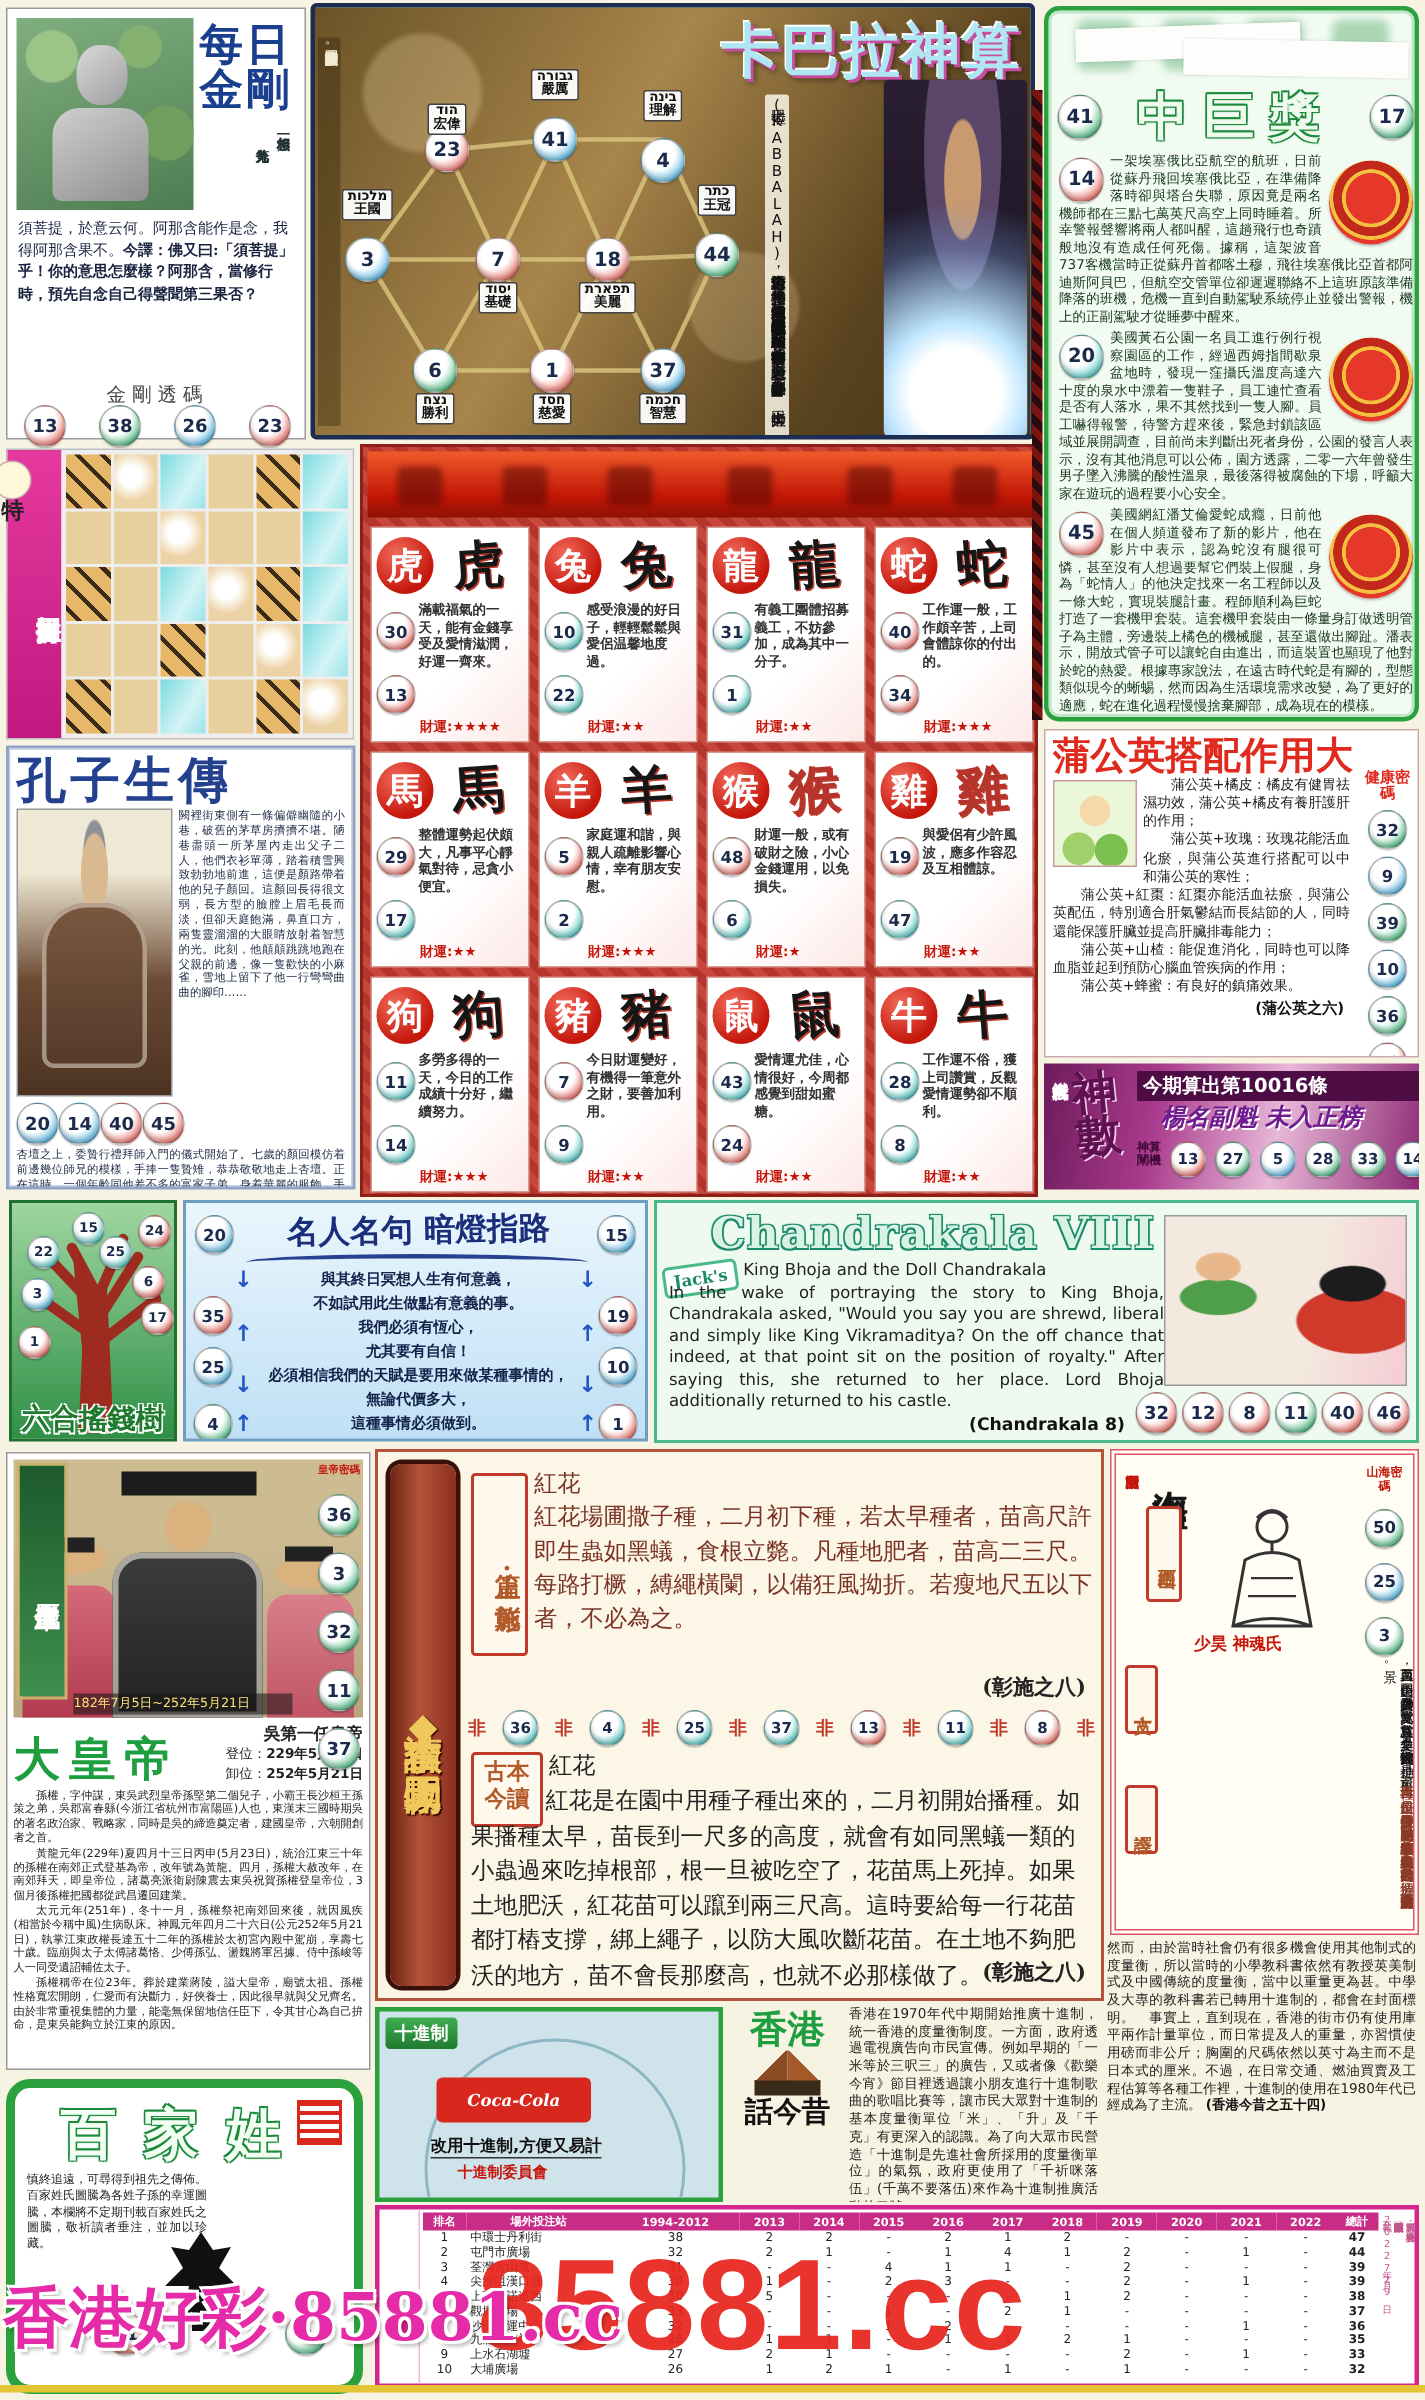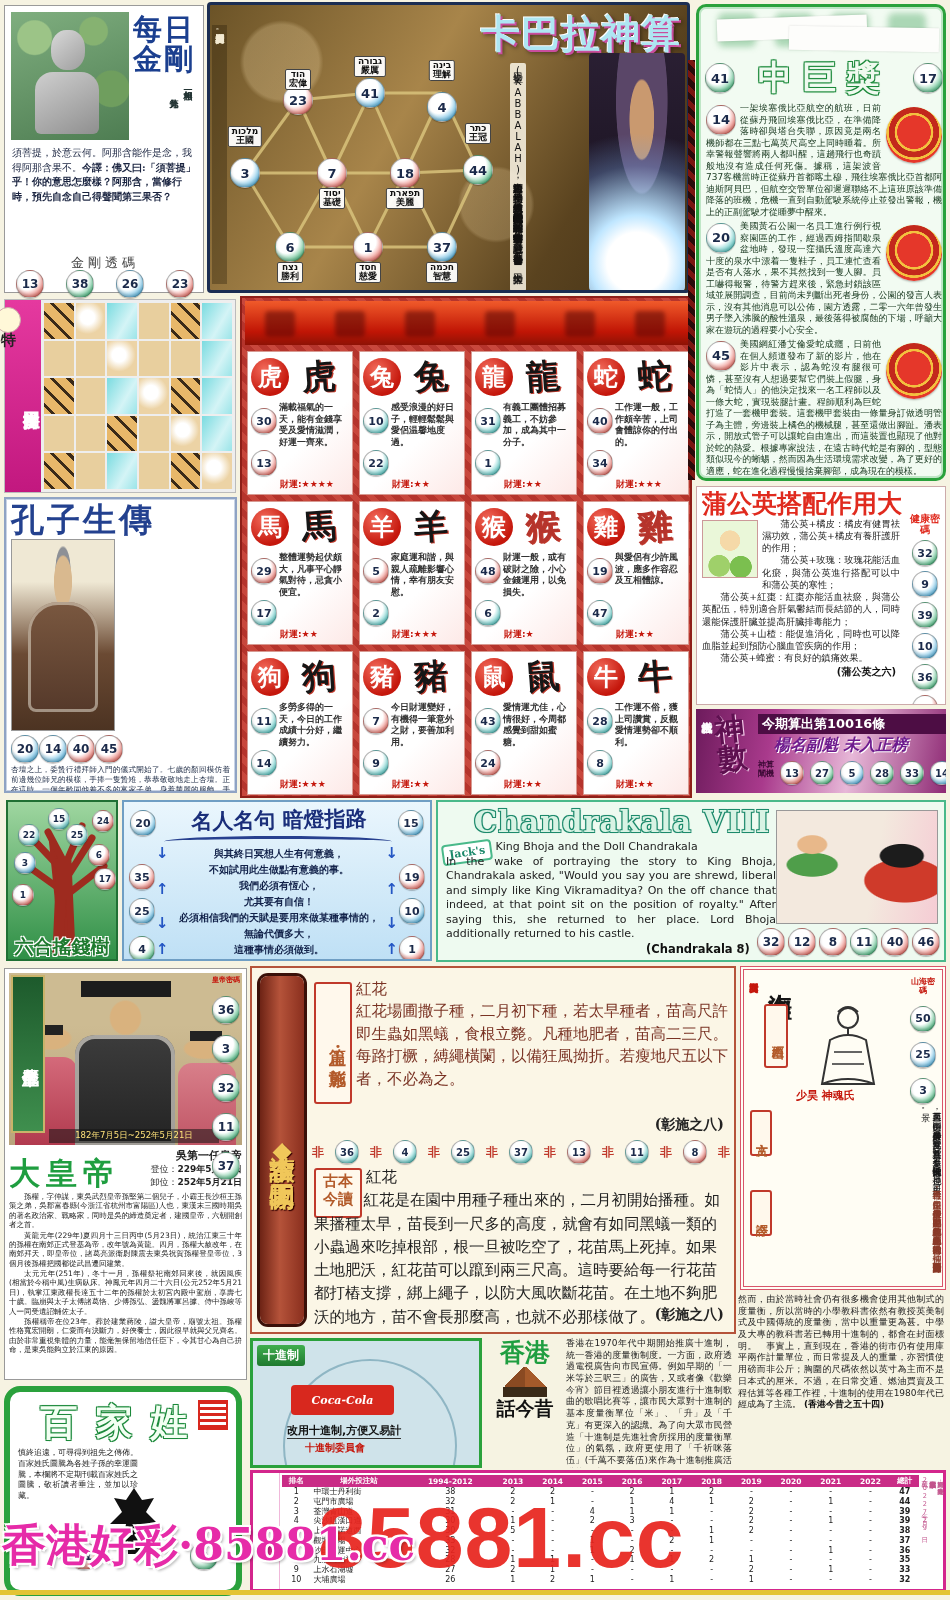--- a/index.html
+++ b/index.html
@@ -187,22 +187,22 @@
     background:linear-gradient(180deg,#3c3c3c,#232323);box-shadow:inset 0 0 0 4px rgba(245,240,230,.6);}
   #em-paint .robeL{position:absolute;left:6px;top:84px;width:62px;height:88px;border-radius:14px 14px 0 0;background:linear-gradient(180deg,#d46a7a,#b13a4e);}
   #em-paint .robeR{position:absolute;right:6px;top:90px;width:58px;height:82px;border-radius:14px 14px 0 0;background:linear-gradient(180deg,#d87f8a,#c05565);}
   #em-paint .hatL{position:absolute;left:20px;top:52px;width:34px;height:10px;background:#222;}
   #em-paint .hatR{position:absolute;right:20px;top:58px;width:32px;height:10px;background:#222;}
   #em-ribbon{position:absolute;left:6px;top:6px;width:30px;height:150px;background:linear-gradient(180deg,#1d5a2c,#3f8f4e);
     border:2px solid #c9b36a;color:#fff;font-weight:bold;font-size:17px;text-align:center;padding-top:4px;}
   #em-rail{position:absolute;right:5px;top:6px;width:30px;text-align:center;}
   #em-rail .lab{font-size:7px;color:#c5170c;font-weight:bold;}
   #em-rail .ball{margin-top:11px;}
-  #em-caption{position:absolute;left:40px;top:156px;width:170px;background:rgba(20,20,20,.55);color:#ffe27a;
-    font-size:8.5px;text-align:center;padding:1px 0;}
+  #em-caption{position:absolute;left:40px;top:156px;width:146px;background:rgba(20,20,20,.55);color:#ffe27a;
+    font-size:8.5px;padding:1px 0;}
   #em-titlerow{display:flex;justify-content:space-between;align-items:flex-end;margin-top:3px;}
   #em-title{font-family:"DejaVu Serif",serif;font-weight:bold;font-size:31px;color:#1f9e40;letter-spacing:6px;line-height:1;}
   #em-right{text-align:right;font-size:9px;color:#222;}
   #em-right .sub{font-weight:bold;font-size:11px;}
   #em-text{margin-top:3px;font-size:7.5px;line-height:1.25;color:#222;text-align:justify;}
   #em-text p{margin:0 0 1px;text-indent:2em;}
   
   #ancient{left:250px;top:966px;width:486px;height:368px;background:#fbf6e6;border:2px solid #b5533a;padding:4px;overflow:hidden;}
   #an-scroll{position:absolute;left:8px;top:8px;width:44px;height:348px;border-radius:8px;
     background:linear-gradient(90deg,#6d2315,#b5533a 45%,#8a2f1e);box-shadow:0 0 0 3px #3a1008;
@@ -340,21 +340,21 @@
           <line x1="122" y1="168" x2="80" y2="242" stroke="#d9c37c" stroke-width="3" opacity=".85"></line>
           <line x1="122" y1="168" x2="158" y2="242" stroke="#d9c37c" stroke-width="3" opacity=".85"></line>
           <line x1="195" y1="168" x2="158" y2="242" stroke="#d9c37c" stroke-width="3" opacity=".85"></line>
           <line x1="195" y1="168" x2="232" y2="242" stroke="#d9c37c" stroke-width="3" opacity=".85"></line>
           <line x1="268" y1="165" x2="232" y2="242" stroke="#d9c37c" stroke-width="3" opacity=".85"></line>
         </svg>
         <div class="knode bs28" style="left: 73px; top: 80px;"><div class="kchip" style="top: -32px; margin-top: 16px;">
             <span class="heb">הוד</span>
             <span class="chn">宏偉</span>
           </div><span class="ball c-r">23</span></div>
-        <div class="knode bs28" style="left: 145px; top: 73px;"><div class="kchip" style="top: -32px; margin-top: 10px;">
+        <div class="knode bs28" style="left: 145px; top: 73px;"><div class="kchip" style="top: -32px;">
             <span class="heb">גבורה</span>
             <span class="chn">嚴厲</span>
           </div><span class="ball c-b">41</span></div>
         <div class="knode bs28" style="left: 217px; top: 87px;"><div class="kchip" style="top: -32px;">
             <span class="heb">בינה</span>
             <span class="chn">理解</span>
           </div><span class="ball c-b">4</span></div>
         <div class="knode bs28" style="left: 20px; top: 153px;"><div class="kchip" style="top: -32px;">
             <span class="heb">מלכות</span>
             <span class="chn">王國</span>
@@ -456,20 +456,21 @@
         <div id="cf-port">
             <div class="robe"></div>
           </div>
         <div id="cf-balls" class="bs26">
             <span class="ball c-b">20</span>
             <span class="ball c-b">14</span>
             <span class="ball c-r">40</span>
             <span class="ball c-r">45</span>
           </div>
       </div>
+      <div id="cf-text1">闕裡街東側有一條偏僻幽隨的小巷，破舊的茅草房擠擠不堪。陋巷盡頭一所茅屋內走出父子二人，他們衣衫單薄，踏着積雪興致勃勃地前進，這便是顏路帶着他的兒子顏回。這顏回長得很文弱，長方型的臉膛上眉毛長而淡，但卻天庭飽滿，鼻直口方，兩隻靈溜溜的大眼睛放射着智慧的光。此刻，他顛顛跳跳地跑在父親的前邊，像一隻歡快的小麻雀，雪地上留下了他一行彎彎曲曲的腳印……</div>
     </div>
     <div id="cf-text2">杏壇之上，委贄行禮拜師入門的儀式開始了。七歲的顏回模仿着前邊幾位師兄的模樣，手捧一隻贄雉，恭恭敬敬地走上杏壇。正在這時，一個年齡同他差不多的富家子弟，身着華麗的服飾，手裡捧着十隻又肥又大的贄雉，趾高氣揚地擠着顏回的肩膀搶到了前邊。這位富家子弟名端木賜，字子貢，衛(河南)人，現隨其父經商在魯。此人語言機敏，極有辯才。子貢輕蔑地瞥了瞥顏回手裡的那乾巴巴的小贄雉，撇撇嘴說:「難道這樣的贄禮也能拿得出手嗎？」</div>
 
   </div>
 
   <div id="zodiac" class="panel">
     <div id="z-banner">
       <i style="left:20px"></i>
         <i style="left:90px"></i>
         <i style="left:160px"></i>

